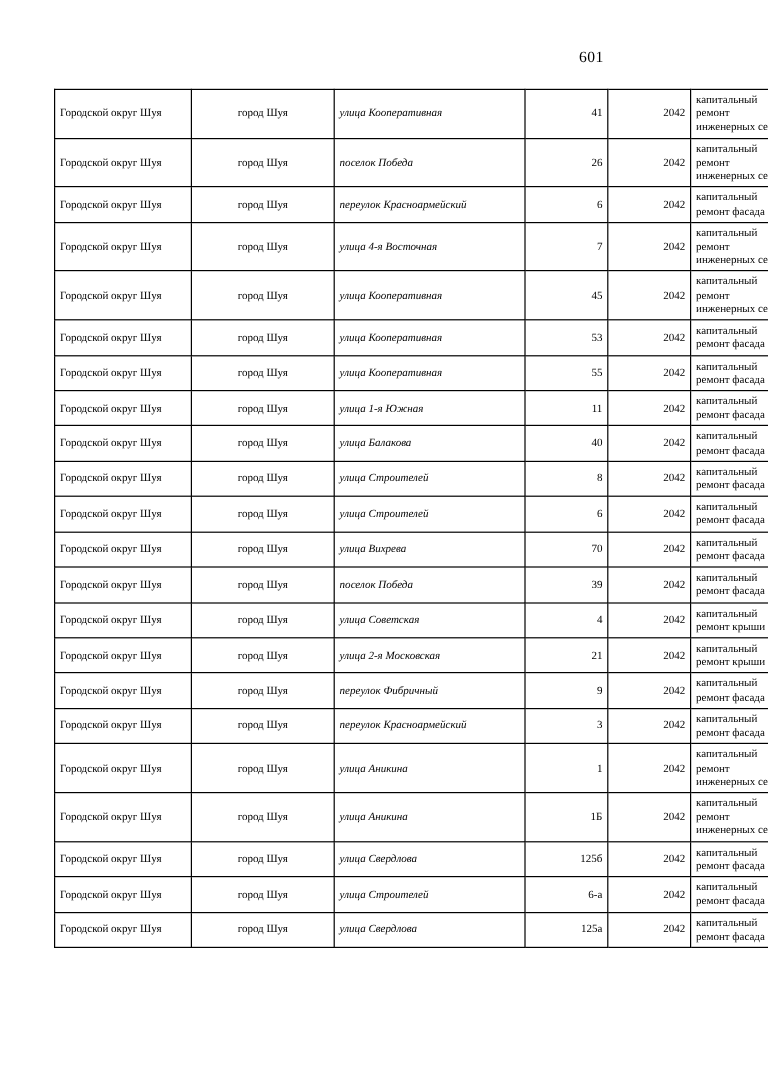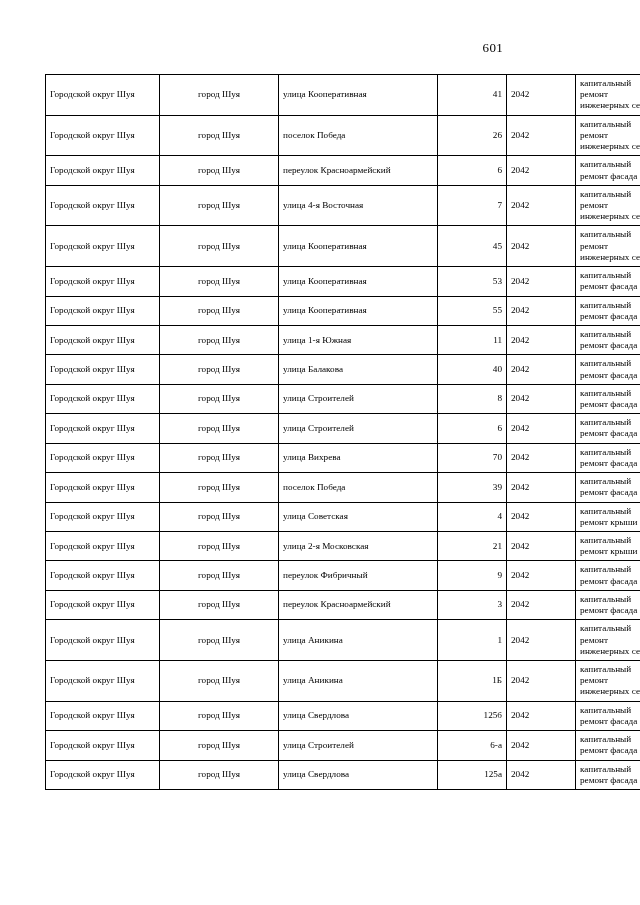--- a/index.html
+++ b/index.html
@@ -46,28 +46,29 @@
     padding-left: 6px;
   }
   td.c-settlement {
     width: 110px;
     padding-left: 10px;
     text-align: center;
   }
   td.c-street {
     width: 150px;
     padding-left: 10px;
+    font-style: italic;
   }
   td.c-house {
     width: 60px;
     text-align: right;
   }
   td.c-year {
     width: 60px;
-    text-align: left;
+    text-align: right;
   }
   td.c-work {
     width: 75px;
     padding-left: 4px;
   }
 </style>
 </head>
 <body>
 
 <div class="page">

